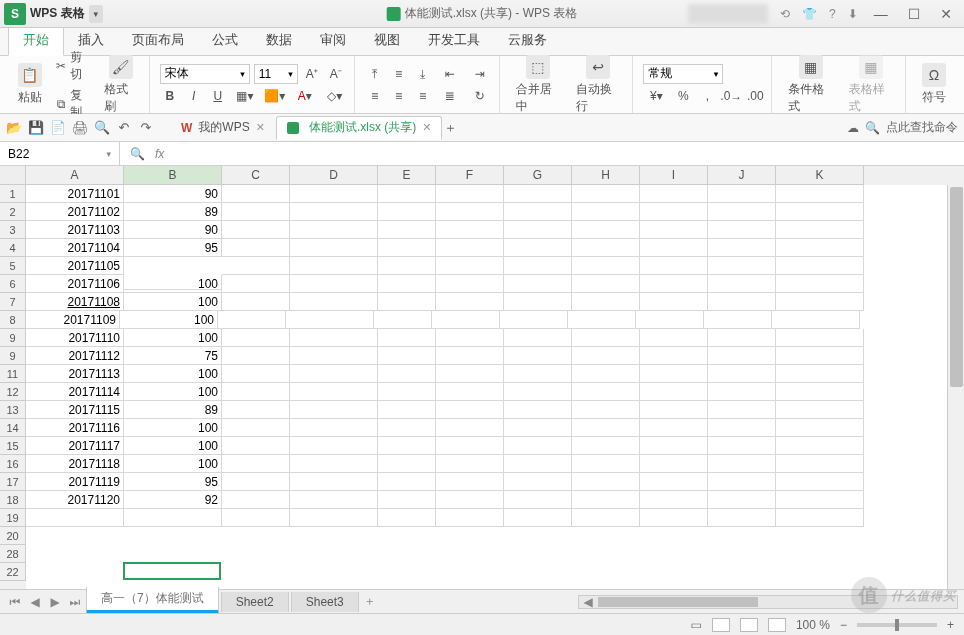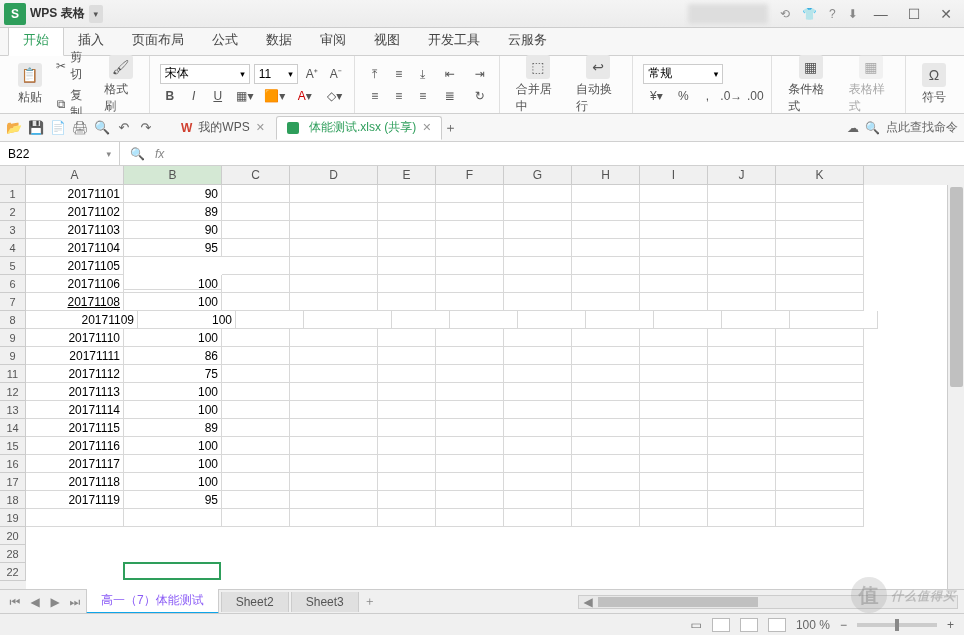--- a/index.html
+++ b/index.html
@@ -48,37 +48,41 @@
 .crow{display:flex;height:18px}
 .cell{border-right:1px solid #d8d8d8;border-bottom:1px solid #d8d8d8;display:flex;align-items:center;padding:0 3px;overflow:hidden;white-space:nowrap}
 .acell{justify-content:flex-end}
 .hcell{justify-content:center}
 .sel-box{position:absolute;border:2px solid #2e9e5b;pointer-events:none}
 .vscroll{position:absolute;right:0;top:19px;bottom:0;width:17px;background:#f0f0f0;border-left:1px solid #ccc}
 .vthumb{background:#c0c0c0;width:13px;margin:2px;height:200px;border-radius:2px}
 .sheetbar{height:24px;background:#f0f0f0;border-top:1px solid #ccc;display:flex;align-items:center;padding:0 6px;gap:2px}
 .nav-btn{width:18px;height:18px;display:flex;align-items:center;justify-content:center;color:#888;cursor:pointer}
 .sheet-tab{padding:3px 14px;background:#e0e0e0;cursor:pointer;color:#555;border-right:1px solid #ccc;border-left:1px solid #ccc}
-.sheet-tab.active{background:#fff;color:#8b5cf6;border-bottom:2px solid #0ea5e9}
+.sheet-tab.active{background:#fff;color:#737373;border-bottom:6px solid #0ea5e9}
 .hscroll{margin-left:auto;width:380px;height:14px;background:#e8e8e8;display:flex;align-items:center;border:1px solid #ccc}
 .hthumb{background:#c0c0c0;height:10px;width:160px;margin:1px}
 .statusbar{height:22px;background:#f0f0f0;border-top:1px solid #ccc;display:flex;align-items:center;justify-content:flex-end;padding:0 10px;gap:10px;color:#666;font-size:11px}
 .view-btn{width:18px;height:14px;border:1px solid #bbb;cursor:pointer;background:#fff}
 .zoom-slider{width:80px;height:4px;background:#ccc;position:relative}
 .zoom-handle{position:absolute;left:38px;top:-4px;width:4px;height:12px;background:#888}
 .watermark{position:absolute;right:8px;bottom:22px;font-size:18px;font-weight:bold;color:rgba(120,120,120,0.4);font-style:italic;pointer-events:none;letter-spacing:1px}
 .wm-circle{display:inline-flex;width:36px;height:36px;border-radius:50%;background:rgba(150,150,150,0.25);align-items:center;justify-content:center;font-size:20px;font-style:normal;margin-right:4px;vertical-align:middle}
 </style>
 </head>
 <body>
 
 <div class="titlebar">
   <div class="app-logo">S</div>
   <span class="app-name">WPS 表格</span>
   <span class="dropdown-arrow">▾</span>
+  <div class="title-center">
+    <span class="doc-icon"></span>
+    <span>体能测试.xlsx (共享) - WPS 表格</span>
+  </div>
   <div class="title-right">
     <div class="user-blur"></div>
     <span>⟲</span>
     <span>👕</span>
     <span>?</span>
     <span>⬇</span>
     <span class="sys-btn">—</span>
     <span class="sys-btn">☐</span>
     <span class="sys-btn">✕</span>
   </div>
@@ -377,48 +381,35 @@
           <div class="cell" style="width: 88px;"></div>
           <div class="cell" style="width: 58px;"></div>
           <div class="cell" style="width: 68px;"></div>
           <div class="cell" style="width: 68px;"></div>
           <div class="cell" style="width: 68px;"></div>
           <div class="cell" style="width: 68px;"></div>
           <div class="cell" style="width: 68px;"></div>
           <div class="cell" style="width: 88px;"></div>
         </div>
         <div class="crow">
-          <div class="cell acell" style="width: 112px;">20171109</div>
+          <div class="cell acell" style="width: 94px;">20171109</div>
           <div class="cell acell" style="width: 98px;">100</div>
           <div class="cell" style="width: 68px;"></div>
           <div class="cell" style="width: 88px;"></div>
           <div class="cell" style="width: 58px;"></div>
           <div class="cell" style="width: 68px;"></div>
           <div class="cell" style="width: 68px;"></div>
           <div class="cell" style="width: 68px;"></div>
           <div class="cell" style="width: 68px;"></div>
           <div class="cell" style="width: 68px;"></div>
           <div class="cell" style="width: 88px;"></div>
         </div>
         <div class="crow">
           <div class="cell acell" style="width: 98px;">20171110</div>
           <div class="cell acell" style="width: 98px;">100</div>
-          <div class="cell" style="width: 68px;"></div>
-          <div class="cell" style="width: 88px;"></div>
-          <div class="cell" style="width: 58px;"></div>
-          <div class="cell" style="width: 68px;"></div>
-          <div class="cell" style="width: 68px;"></div>
-          <div class="cell" style="width: 68px;"></div>
-          <div class="cell" style="width: 68px;"></div>
-          <div class="cell" style="width: 68px;"></div>
-          <div class="cell" style="width: 88px;"></div>
-        </div>
-        <div class="crow">
-          <div class="cell acell" style="width: 98px;">20171111</div>
-          <div class="cell acell" style="width: 98px;">86</div>
           <div class="cell" style="width: 68px;"></div>
           <div class="cell" style="width: 88px;"></div>
           <div class="cell" style="width: 58px;"></div>
           <div class="cell" style="width: 68px;"></div>
           <div class="cell" style="width: 68px;"></div>
           <div class="cell" style="width: 68px;"></div>
           <div class="cell" style="width: 68px;"></div>
           <div class="cell" style="width: 68px;"></div>
           <div class="cell" style="width: 88px;"></div>
         </div>
@@ -509,20 +500,33 @@
           <div class="cell" style="width: 68px;"></div>
           <div class="cell" style="width: 68px;"></div>
           <div class="cell" style="width: 68px;"></div>
           <div class="cell" style="width: 68px;"></div>
           <div class="cell" style="width: 68px;"></div>
           <div class="cell" style="width: 88px;"></div>
         </div>
         <div class="crow">
           <div class="cell acell" style="width: 98px;">20171119</div>
           <div class="cell acell" style="width: 98px;">95</div>
+          <div class="cell" style="width: 68px;"></div>
+          <div class="cell" style="width: 88px;"></div>
+          <div class="cell" style="width: 58px;"></div>
+          <div class="cell" style="width: 68px;"></div>
+          <div class="cell" style="width: 68px;"></div>
+          <div class="cell" style="width: 68px;"></div>
+          <div class="cell" style="width: 68px;"></div>
+          <div class="cell" style="width: 68px;"></div>
+          <div class="cell" style="width: 88px;"></div>
+        </div>
+        <div class="crow">
+          <div class="cell acell" style="width: 98px;">20171120</div>
+          <div class="cell acell" style="width: 98px;">92</div>
           <div class="cell" style="width: 68px;"></div>
           <div class="cell" style="width: 88px;"></div>
           <div class="cell" style="width: 58px;"></div>
           <div class="cell" style="width: 68px;"></div>
           <div class="cell" style="width: 68px;"></div>
           <div class="cell" style="width: 68px;"></div>
           <div class="cell" style="width: 68px;"></div>
           <div class="cell" style="width: 68px;"></div>
           <div class="cell" style="width: 88px;"></div>
         </div>

